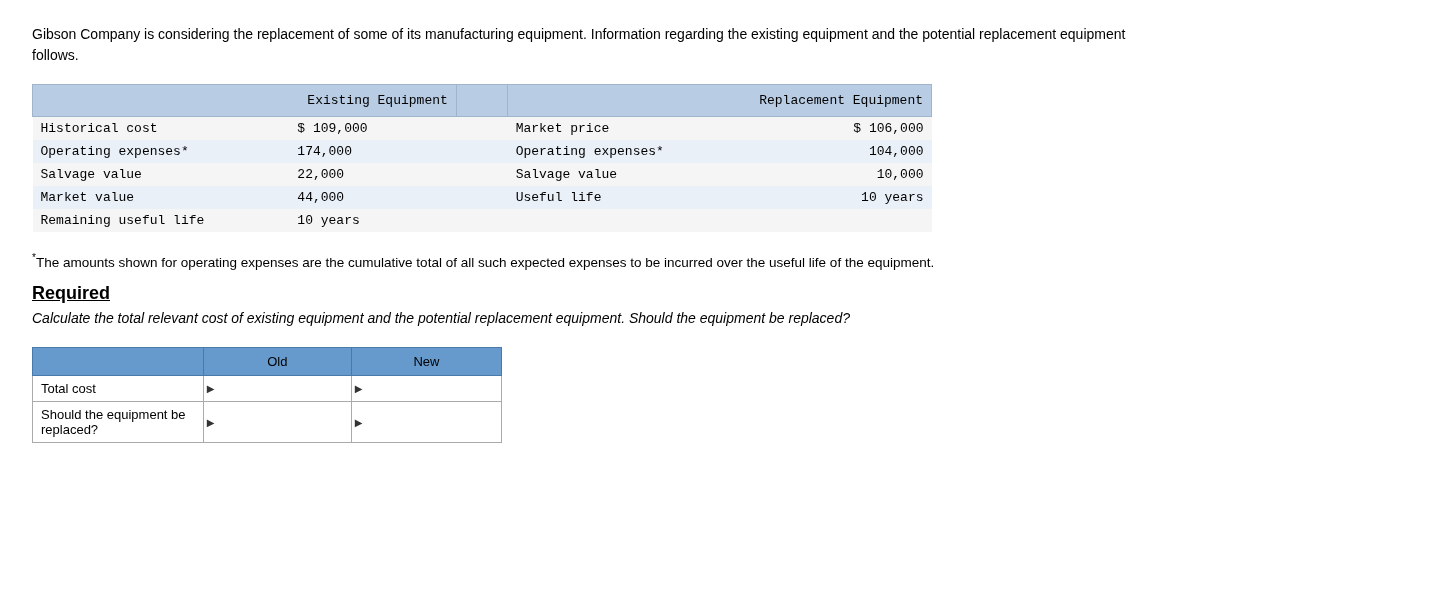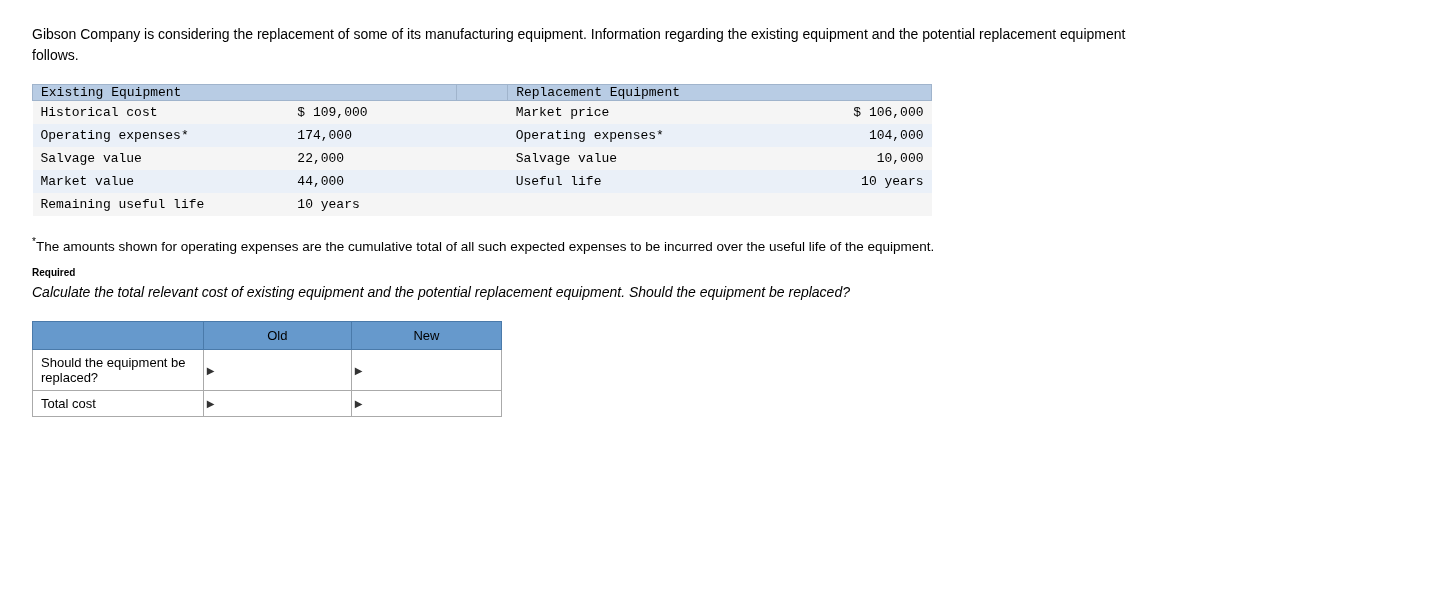--- a/index.html
+++ b/index.html
@@ -29,23 +29,23 @@
     .main-table {
       width: 900px;
       border-collapse: collapse;
       margin-bottom: 18px;
       font-family: 'Courier New', Courier, monospace;
       font-size: 13px;
     }
 
     .main-table th {
       background-color: #b8cce4;
-      text-align: left;
+      text-align: right;
       font-weight: normal;
-      padding: 0 8px;
+      padding: 8px 8px;
       border: 1px solid #a0b4cc;
     }
 
     .main-table td {
       padding: 4px 8px;
       border: none;
     }
 
     .main-table .col-label {
       width: 200px;
@@ -85,23 +85,24 @@
       max-width: 1200px;
     }
 
     .footnote sup {
       font-size: 10px;
       vertical-align: super;
     }
 
     .required-label {
       font-family: Arial, sans-serif;
-      font-size: 10px;
+      font-size: 18px;
       font-weight: bold;
       margin-bottom: 4px;
+      text-decoration: underline;
     }
 
     .required-desc {
       font-family: Arial, sans-serif;
       font-size: 14px;
       margin-bottom: 18px;
       max-width: 1100px;
       line-height: 1.5;
       font-style: italic;
     }
@@ -232,23 +233,23 @@
 <table class="answer-table">
   <thead>
     <tr class="header-row">
       <th class="empty-header"></th>
       <th>Old</th>
       <th>New</th>
     </tr>
   </thead>
   <tbody id="answer-tbody">
   <tr>
+      <td class="row-label">Total cost</td>
+      <td class="input-cell"><input type="text" value="" style=""></td>
+      <td class="input-cell"><input type="text" value="" style=""></td>
+    </tr>
+      <tr>
       <td class="row-label">Should the equipment be replaced?</td>
-      <td class="input-cell"><input type="text" value="" style=""></td>
-      <td class="input-cell"><input type="text" value="" style=""></td>
-    </tr>
-      <tr>
-      <td class="row-label">Total cost</td>
       <td class="input-cell"><input type="text" value="" style=""></td>
       <td class="input-cell"><input type="text" value="" style=""></td>
     </tr>
     </tbody>
 </table>
 
 </body></html>

